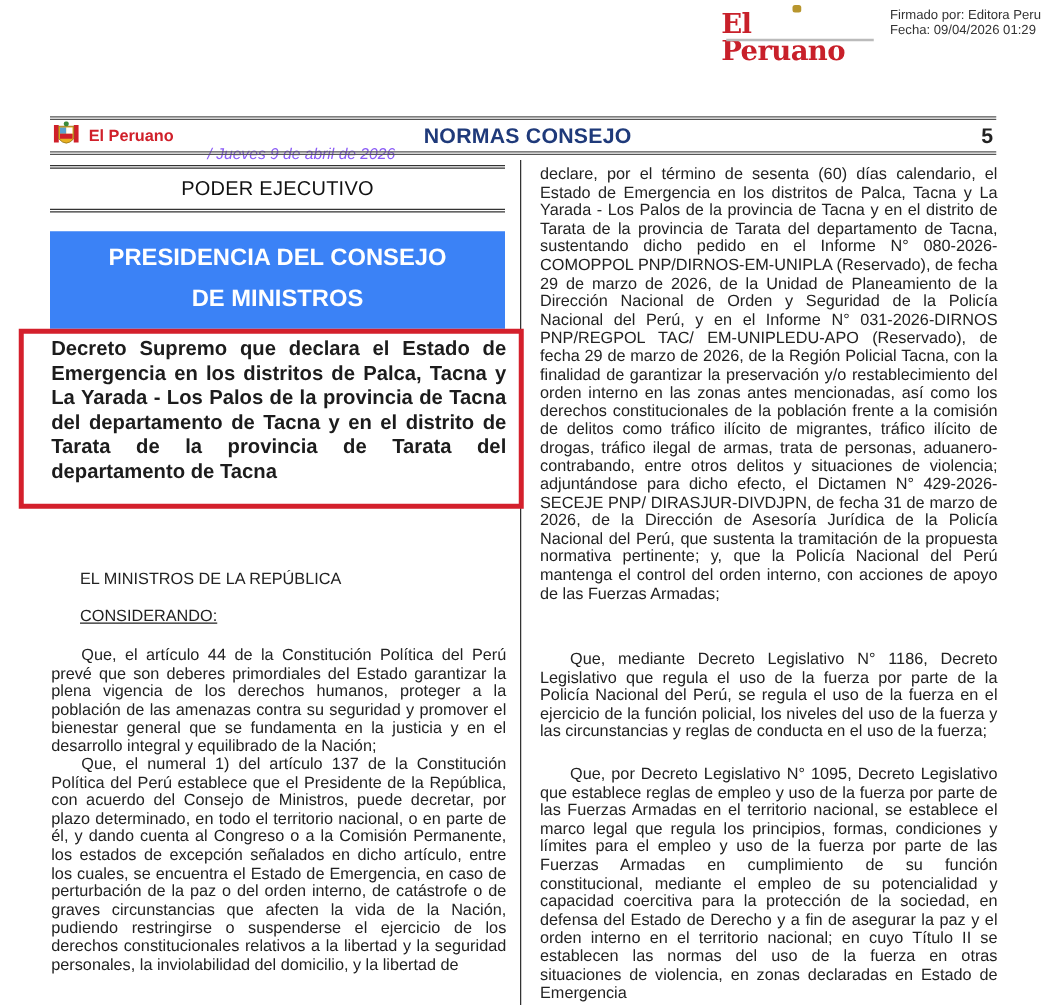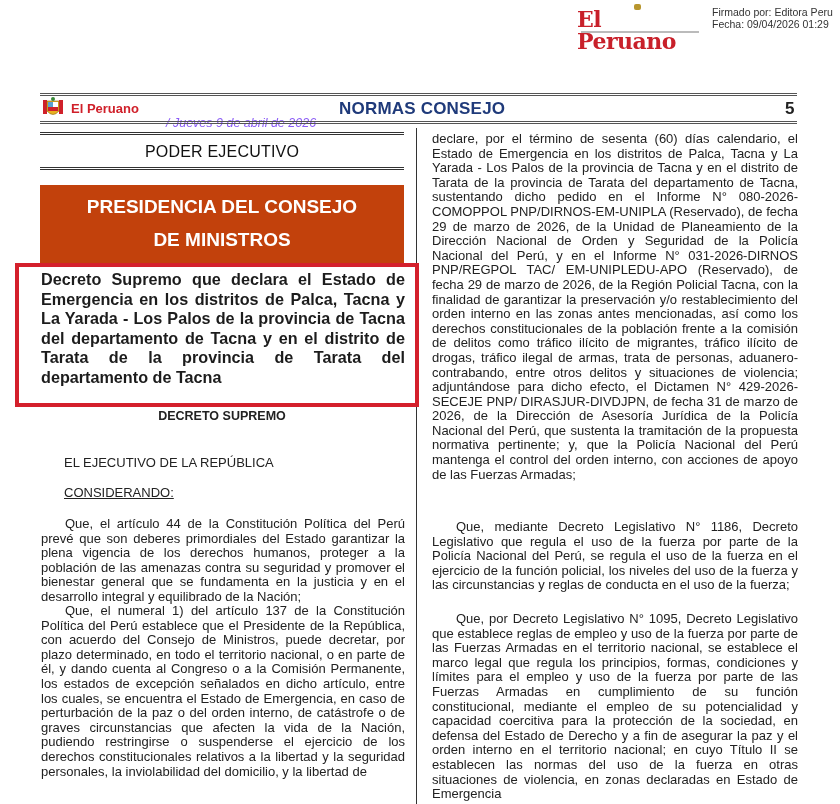--- a/index.html
+++ b/index.html
@@ -23,21 +23,21 @@
     .hdr-page { position: absolute; left: 785px; top: 99px; font-size: 17px; font-weight: bold; color: #222; }
 
     
     .col-divider { position: absolute; left: 416px; top: 128px; width: 1px; height: 676px; background: #333; }
 
     
     .poder-top { position: absolute; left: 40px; top: 132px; width: 364px; border-top: 3px double #333; }
     .poder { position: absolute; left: 40px; top: 143px; width: 364px; text-align: center; font-size: 16px; font-weight: normal; color: #111; letter-spacing: 0.2px; }
     .poder-bot { position: absolute; left: 40px; top: 167px; width: 364px; border-top: 3px double #333; }
 
-    .ministry { position: absolute; left: 40px; top: 185px; width: 364px; height: 78px; background: #c2410c; text-align: center; color: #ffffff; font-weight: bold; font-size: 19px; line-height: 33px; padding-top: 5px; }
+    .ministry { position: absolute; left: 40px; top: 185px; width: 364px; height: 78px; background: #3b82f6; text-align: center; color: #ffffff; font-weight: bold; font-size: 19px; line-height: 33px; padding-top: 5px; }
 
     .highlight-box { position: absolute; left: 15px; top: 263px; width: 404px; height: 144px; border: 4px solid #d4202c; }
     .decree-title { position: absolute; left: 41px; top: 270px; width: 364px; font-size: 16.2px; font-weight: bold; line-height: 19.6px; color: #1c1c1c; text-align: justify; }
 
     .ds-head { position: absolute; left: 40px; top: 409px; width: 364px; text-align: center; font-size: 12.5px; font-weight: bold; line-height: 14px; color: #222; }
     .plain { position: absolute; font-size: 13px; color: #222; }
     .presidente { left: 64px; top: 455px; }
     .considerando { left: 64px; top: 485px; text-decoration: underline; }
 
     .para { position: absolute; width: 364px; font-size: 13px; line-height: 14.6px; text-align: justify; color: #222; }
@@ -87,24 +87,23 @@
 
 <div class="ministry">
   <div>PRESIDENCIA DEL CONSEJO</div>
   <div>DE MINISTROS</div>
 </div>
 
 <div class="highlight-box"></div>
 <div class="decree-title">Decreto Supremo que declara el Estado de Emergencia en los distritos de Palca, Tacna y La Yarada - Los Palos de la provincia de Tacna del departamento de Tacna y en el distrito de Tarata de la provincia de Tarata del departamento de Tacna</div>
 
 <div class="ds-head">
-  <div>DECRETO SUPREMO</div>
 </div>
 
-<div class="plain presidente">EL EJECUTIVO DE LA REPÚBLICA</div>
+<div class="plain presidente">EL MINISTROS DE LA REPÚBLICA</div>
 <div class="plain considerando">CONSIDERANDO:</div>
 
 <div class="para lp1"><span class="indent"></span><span>Que, el artículo 44 de la Constitución Política del Perú prevé que son deberes primordiales del Estado garantizar la plena vigencia de los derechos humanos, proteger a la población de las amenazas contra su seguridad y promover el bienestar general que se fundamenta en la justicia y en el desarrollo integral y equilibrado de la Nación;</span></div>
 <div class="para lp2"><span class="indent"></span><span>Que, el numeral 1) del artículo 137 de la Constitución Política del Perú establece que el Presidente de la República, con acuerdo del Consejo de Ministros, puede decretar, por plazo determinado, en todo el territorio nacional, o en parte de él, y dando cuenta al Congreso o a la Comisión Permanente, los estados de excepción señalados en dicho artículo, entre los cuales, se encuentra el Estado de Emergencia, en caso de perturbación de la paz o del orden interno, de catástrofe o de graves circunstancias que afecten la vida de la Nación, pudiendo restringirse o suspenderse el ejercicio de los derechos constitucionales relativos a la libertad y la seguridad personales, la inviolabilidad del domicilio, y la libertad de</span></div>
 
 <div class="para rp1"><span>declare, por el término de sesenta (60) días calendario, el Estado de Emergencia en los distritos de Palca, Tacna y La Yarada - Los Palos de la provincia de Tacna y en el distrito de Tarata de la provincia de Tarata del departamento de Tacna, sustentando dicho pedido en el Informe N° 080-2026-COMOPPOL PNP/DIRNOS-EM-UNIPLA (Reservado), de fecha 29 de marzo de 2026, de la Unidad de Planeamiento de la Dirección Nacional de Orden y Seguridad de la Policía Nacional del Perú, y en el Informe N° 031-2026-DIRNOS PNP/REGPOL TAC/ EM-UNIPLEDU-APO (Reservado), de fecha 29 de marzo de 2026, de la Región Policial Tacna, con la finalidad de garantizar la preservación y/o restablecimiento del orden interno en las zonas antes mencionadas, así como los derechos constitucionales de la población frente a la comisión de delitos como tráfico ilícito de migrantes, tráfico ilícito de drogas, tráfico ilegal de armas, trata de personas, aduanero-contrabando, entre otros delitos y situaciones de violencia; adjuntándose para dicho efecto, el Dictamen N° 429-2026-SECEJE PNP/ DIRASJUR-DIVDJPN, de fecha 31 de marzo de 2026, de la Dirección de Asesoría Jurídica de la Policía Nacional del Perú, que sustenta la tramitación de la propuesta normativa pertinente; y, que la Policía Nacional del Perú mantenga el control del orden interno, con acciones de apoyo de las Fuerzas Armadas;</span></div>
 <div class="para rp2"><span class="indent"></span><span>Que, mediante Decreto Legislativo N° 1186, Decreto Legislativo que regula el uso de la fuerza por parte de la Policía Nacional del Perú, se regula el uso de la fuerza en el ejercicio de la función policial, los niveles del uso de la fuerza y las circunstancias y reglas de conducta en el uso de la fuerza;</span></div>
 <div class="para rp3"><span class="indent"></span><span>Que, por Decreto Legislativo N° 1095, Decreto Legislativo que establece reglas de empleo y uso de la fuerza por parte de las Fuerzas Armadas en el territorio nacional, se establece el marco legal que regula los principios, formas, condiciones y límites para el empleo y uso de la fuerza por parte de las Fuerzas Armadas en cumplimiento de su función constitucional, mediante el empleo de su potencialidad y capacidad coercitiva para la protección de la sociedad, en defensa del Estado de Derecho y a fin de asegurar la paz y el orden interno en el territorio nacional; en cuyo Título II se establecen las normas del uso de la fuerza en otras situaciones de violencia, en zonas declaradas en Estado de Emergencia</span></div>
 
 </body></html>

